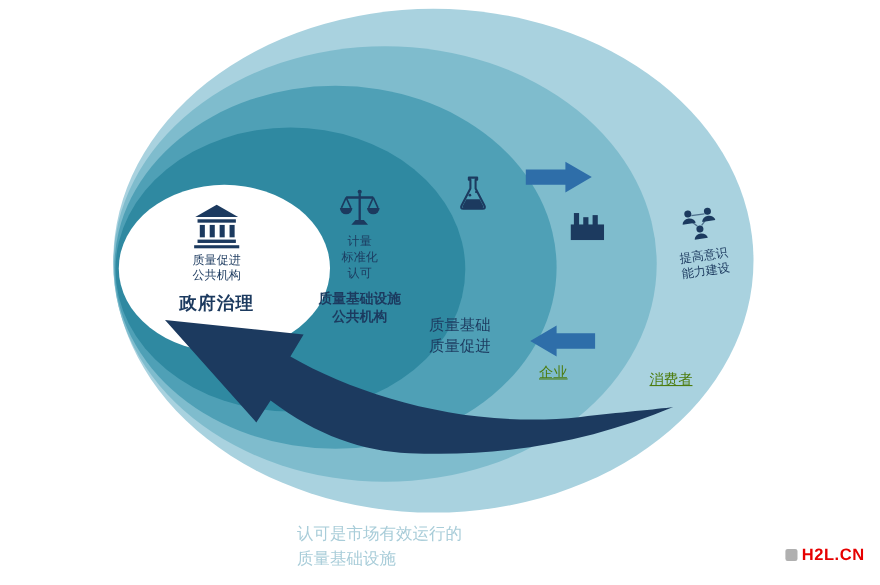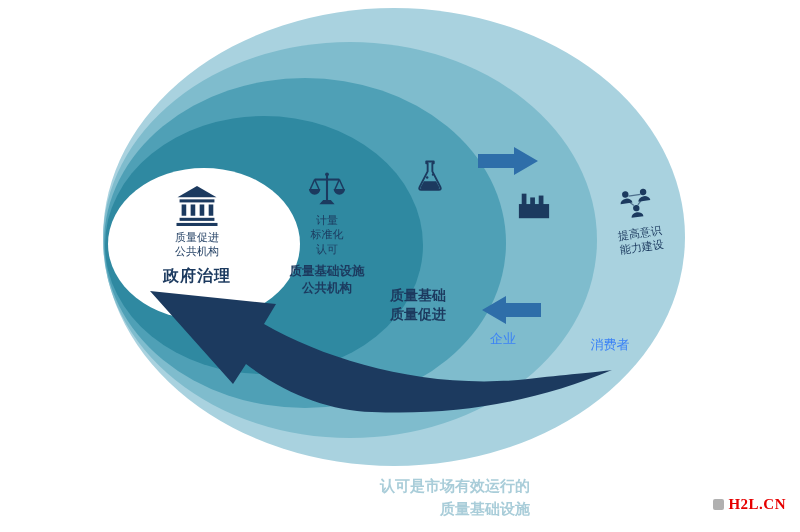--- a/index.html
+++ b/index.html
@@ -13,25 +13,25 @@
   .center-ellipse{position:absolute;left:108px;top:168px;width:192px;height:152px;
          border-radius:50%;background:#ffffff;}
   .node{position:absolute;text-align:center;color:#1c3a5f;}
   .node .icon{display:flex;justify-content:center;margin-bottom:4px;}
   .small-lines{font-size:11px;line-height:1.3;font-weight:400;}
   .tiny{font-size:7.5px;line-height:1.4;}
   .node-title{font-weight:700;margin-top:7px;}
   .gov-title{font-size:16px;letter-spacing:1px;}
   .inst-title{font-size:12.5px;line-height:1.35;}
   .svc-title{position:absolute;left:377px;top:286px;width:82px;text-align:center;
-         color:#1c3a5f;font-weight:700;font-size:14px;line-height:1.35;}
-  .side-label{position:absolute;color:#3b82f6;font-size:13px;text-align:center;font-weight:400;}
-  .caption{position:absolute;left:270px;top:474px;width:260px;text-align:right;
-         color:#a9cdd9;font-size:15px;line-height:1.55;font-weight:700;}
-  .watermark{position:absolute;right:14px;top:496px;display:flex;align-items:center;gap:4px;font-family:Liberation Serif, serif;}
+         color:#1c3a5f;font-weight:400;font-size:14px;line-height:1.35;}
+  .side-label{position:absolute;color:#4d7c0f;font-size:13px;text-align:center;font-weight:400;text-decoration:underline;}
+  .caption{position:absolute;left:270px;top:474px;width:260px;text-align:left;
+         color:#a9cdd9;font-size:15px;line-height:1.55;font-weight:400;}
+  .watermark{position:absolute;right:14px;top:496px;display:flex;align-items:center;gap:4px;}
   .watermark .glyph{width:11px;height:11px;background:#b0b0b0;border-radius:2px;}
   .watermark .wm-text{color:#e60000;font-weight:700;font-size:15px;letter-spacing:.5px;}
   .arrow-layer{position:absolute;left:0;top:0;width:800px;height:532px;pointer-events:none;}
   .rotate-slight{transform:rotate(-8deg);}
 </style>
 </head>
 <body>
 
 <div class="stage">
 

